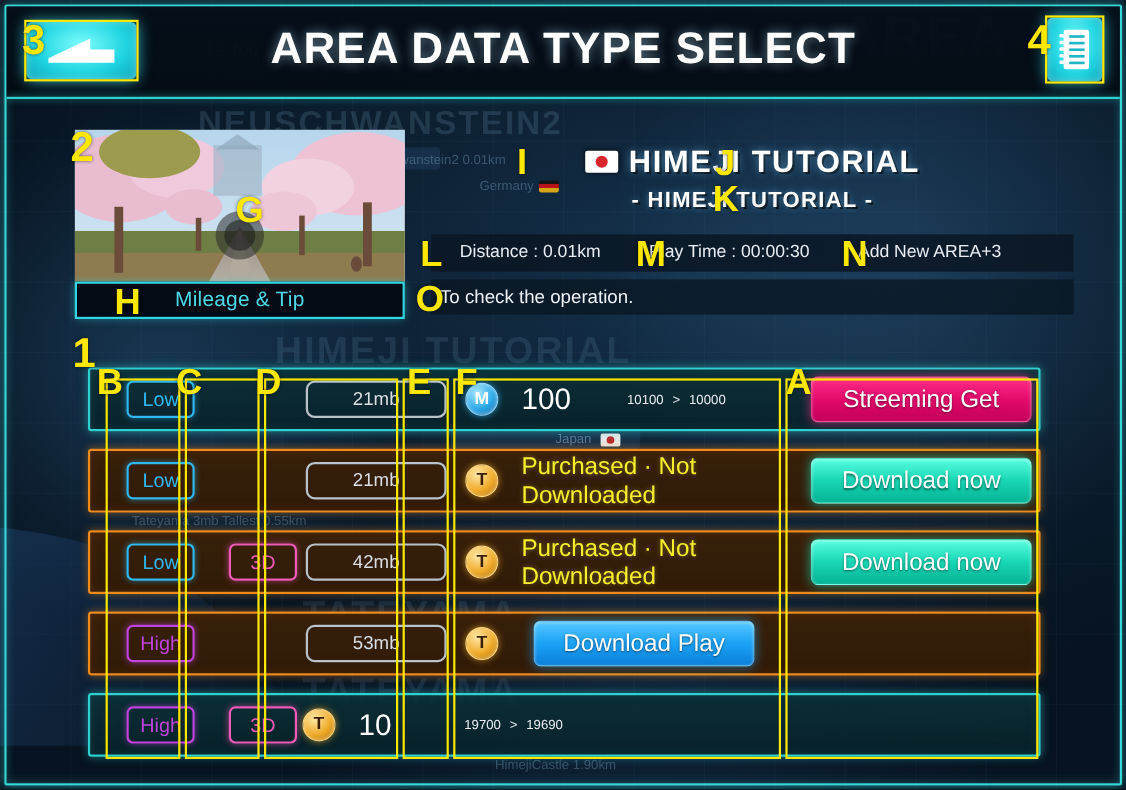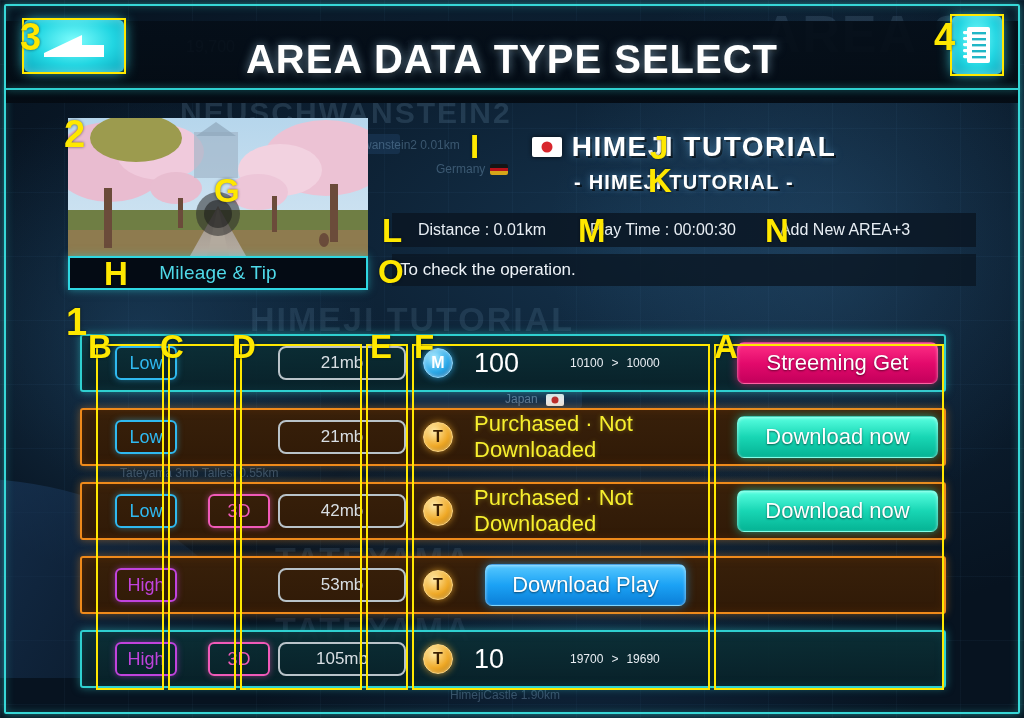--- a/index.html
+++ b/index.html
@@ -81,21 +81,21 @@
   
   .outer-frame {
     position:absolute; left:4px; top:4px; right:4px; bottom:4px;
     border: 2px solid #37d7d7;
     box-shadow: 0 0 9px rgba(55,215,215,.55), inset 0 0 9px rgba(55,215,215,.30);
     pointer-events:none; border-radius:2px;
   }
 
   
   .header {
-    position:absolute; left:6px; top:21px; right:6px; height:82px;
+    position:absolute; left:6px; top:6px; right:6px; height:82px;
     background: linear-gradient(180deg, rgba(5,14,24,.92), rgba(4,11,19,.95));
     display:flex; align-items:center;
   }
   .header-rule {
     position:absolute; left:6px; top:88px; right:6px; height:2px;
     background:#2fd0d0; box-shadow:0 0 7px rgba(47,208,208,.75);
   }
   .header-title {
     position:absolute; left:0; right:0; top:16px; text-align:center;
     color:#ffffff; font-size:40px; font-weight:800; letter-spacing:1px;
@@ -462,23 +462,20 @@
       </div>
     </div>
 
     <div class="row">
       <div class="c-qual">
         <span class="pill pill-high">High</span>
       </div>
       <div class="c-3d">
         <span class="pill pill-3d">3D</span>
       </div>
-      <div class="c-size">
-        <span class="pill-size">105mb</span>
-      </div>
       <div class="c-badge">
         <span class="coin coin-t">T</span>
       </div>
       <div class="c-info">
         <span class="price-main">10</span>
         <span class="price-cmp">19700</span>
         <span class="price-cmp" style="margin:0 8px;">&gt;</span>
         <span class="price-cmp new">19690</span>
       </div>
     </div>

